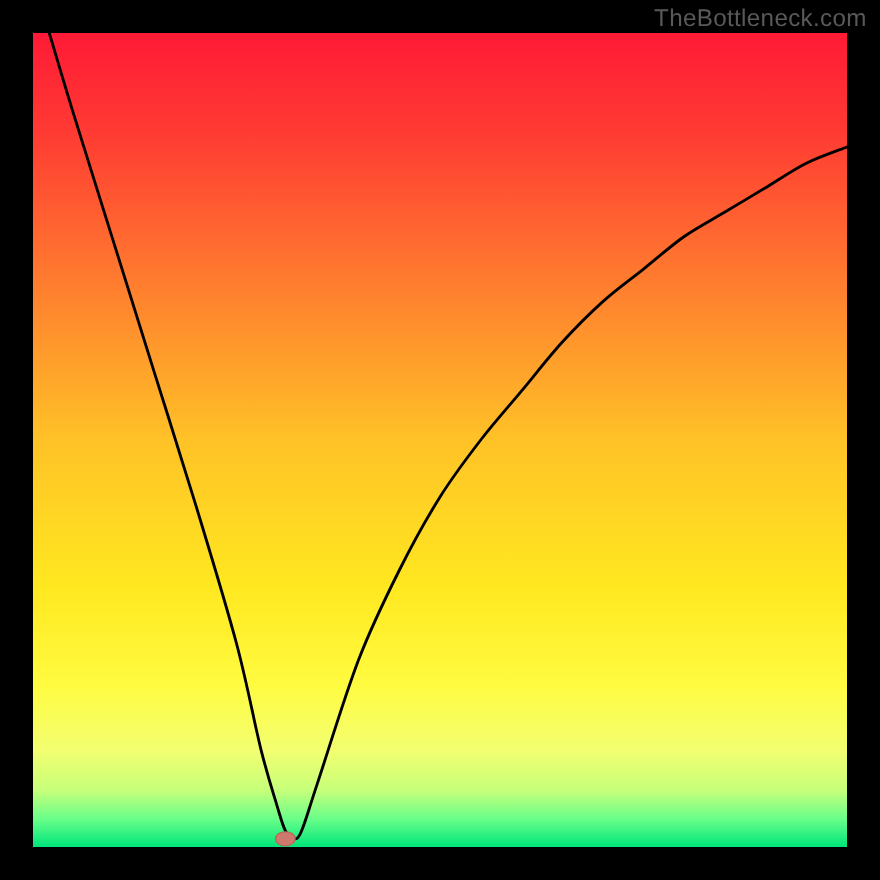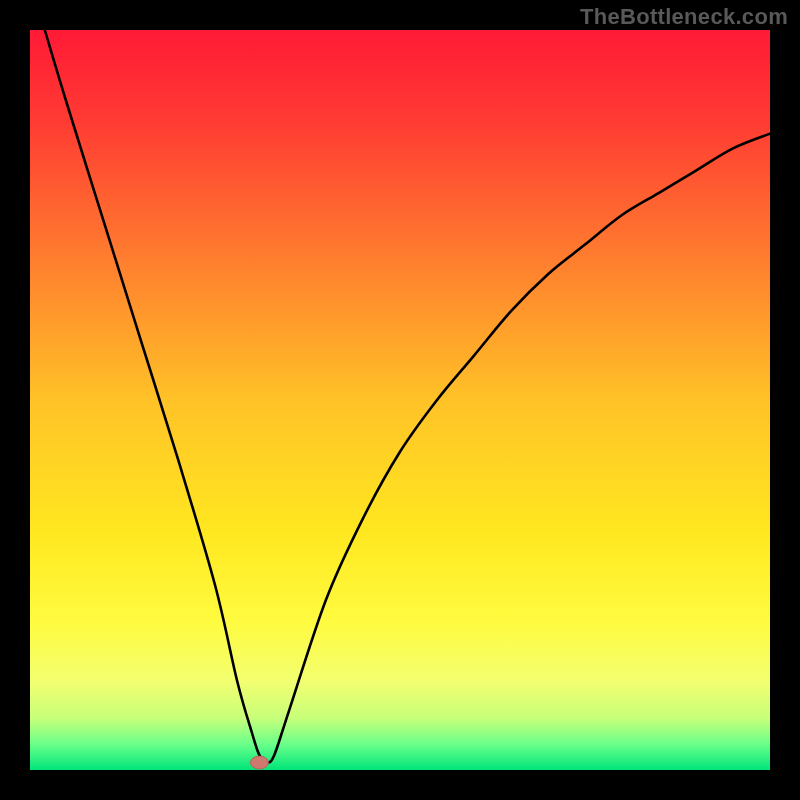--- a/index.html
+++ b/index.html
@@ -16,21 +16,21 @@
     width: 800px;
     height: 800px;
     background: #000;
   }
   .watermark {
     position: absolute;
     top: 4px;
     right: 12px;
     color: #595959;
     font-size: 22px;
-    font-weight: 700;
+    font-weight: 400;
     letter-spacing: 0.3px;
     user-select: none;
   }
   svg {
     display: block;
   }
 </style>
 </head>
 <body>
 

